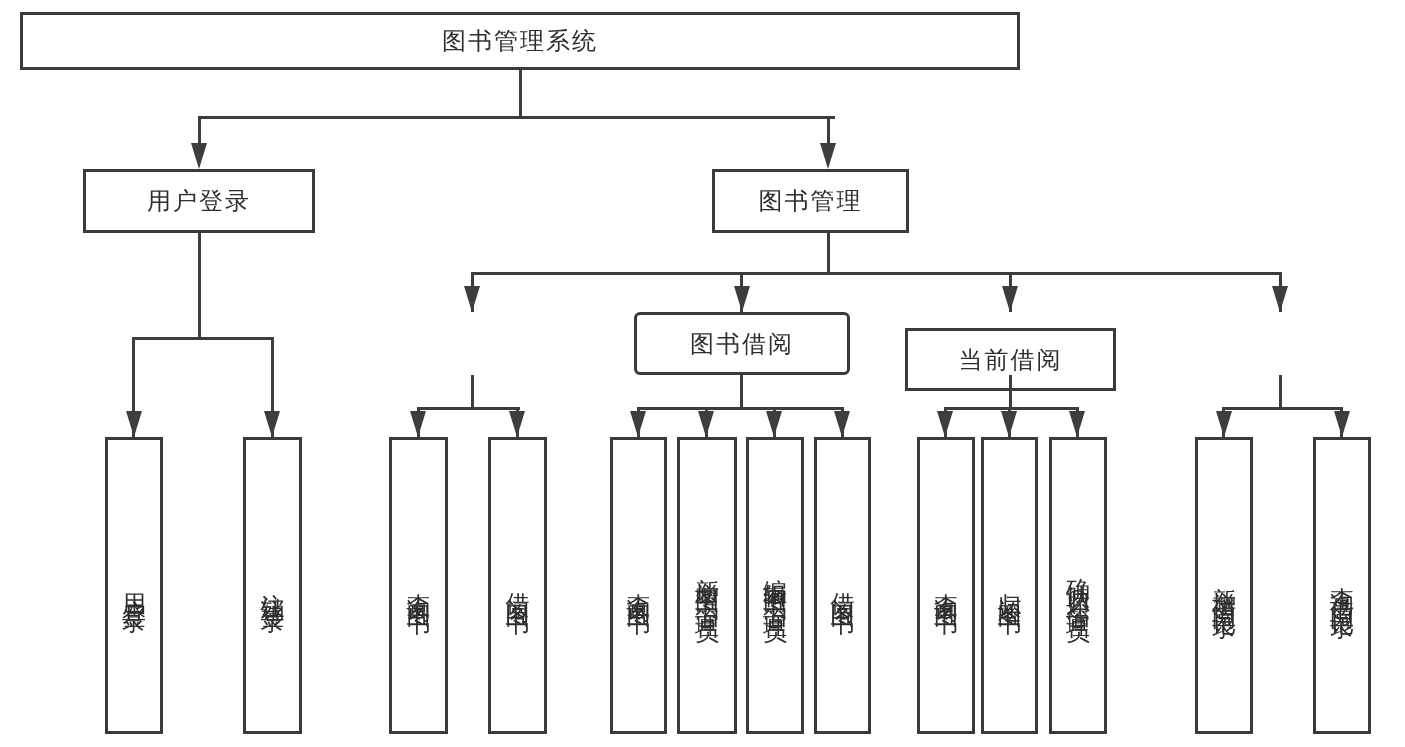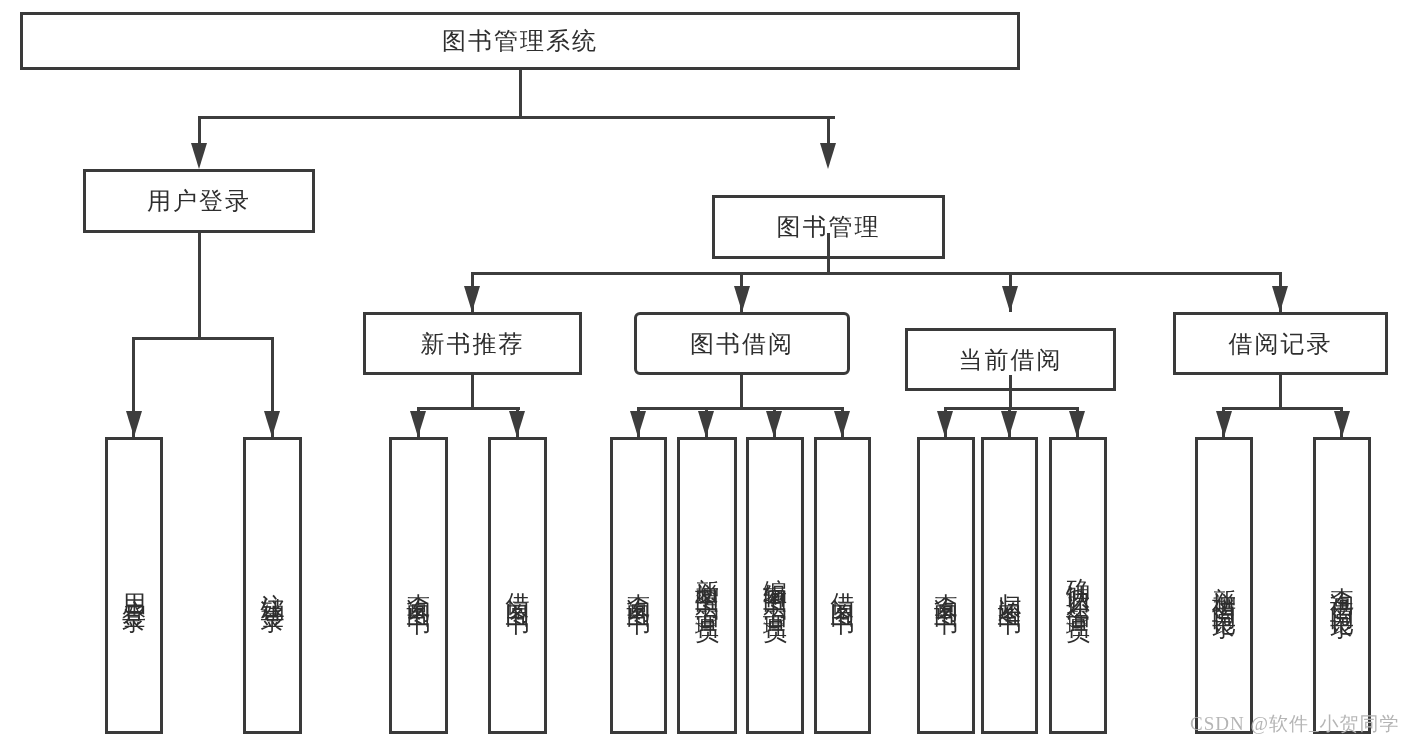--- a/index.html
+++ b/index.html
@@ -1,18 +1,18 @@
 <!DOCTYPE html>
 <html><head>
 <meta charset="utf-8">
 <style>
   html,body{margin:0;padding:0;background:#fff;}
   .canvas{
     position:relative;width:1405px;height:747px;background:#fff;overflow:hidden;
-    font-family:Liberation Serif, serif;
+    font-family:Liberation Sans, sans-serif;
   }
   .box{
     position:absolute;box-sizing:border-box;border:3px solid #3a3a3a;background:#fff;
     display:flex;align-items:center;justify-content:center;color:#2e2e2e;
   }
   .box-h{font-size:24px;letter-spacing:2px;font-weight:400;}
   .box-v{top:437px;height:297px;}
   .vtext{
     writing-mode:vertical-rl;text-orientation:mixed;
     font-size:24px;letter-spacing:6px;line-height:1;color:#2e2e2e;
@@ -41,21 +41,21 @@
   <div class="vl" style="left:519px;top:70px;height:49px;"></div>
   <div class="hl" style="left:198px;top:116px;width:637px;"></div>
   <div class="vl" style="left:198px;top:116px;height:30px;"></div>
   <div class="ar" style="left:191px;top:143px;"></div>
   <div class="vl" style="left:827px;top:116px;height:30px;"></div>
   <div class="ar" style="left:820px;top:143px;"></div>
 
   <div class="box box-h" style="left:83px;top:169px;width:232px;height:64px;">
     <span>用户登录</span>
   </div>
-  <div class="box box-h" style="left:712px;top:169px;width:233px;height:64px;margin-top:26px;">
+  <div class="box box-h" style="left:712px;top:169px;width:197px;height:64px;">
     <span>图书管理</span>
   </div>
 
   <div class="vl" style="left:198px;top:233px;height:107px;"></div>
   <div class="hl" style="left:133px;top:337px;width:141px;"></div>
   <div class="vl" style="left:132px;top:337px;height:100px;"></div>
   <div class="ar" style="left:126px;top:411px;"></div>
   <div class="vl" style="left:271px;top:337px;height:100px;"></div>
   <div class="ar" style="left:264px;top:411px;"></div>
 
@@ -63,31 +63,25 @@
   <div class="hl" style="left:471px;top:272px;width:811px;"></div>
   <div class="vl" style="left:471px;top:272px;height:40px;"></div>
   <div class="ar" style="left:464px;top:286px;"></div>
   <div class="vl" style="left:740px;top:272px;height:40px;"></div>
   <div class="ar" style="left:734px;top:286px;"></div>
   <div class="vl" style="left:1009px;top:272px;height:40px;"></div>
   <div class="ar" style="left:1002px;top:286px;"></div>
   <div class="vl" style="left:1279px;top:272px;height:40px;"></div>
   <div class="ar" style="left:1272px;top:286px;"></div>
 
-  <div class="box box-h" style="left:363px;top:312px;width:219px;height:63px;">
-    <span>新书推荐</span>
-  </div>
   <div class="box box-h" style="left:634px;top:312px;width:216px;height:63px;border-radius:6px;">
     <span>图书借阅</span>
   </div>
   <div class="box box-h" style="left:905px;top:328px;width:211px;height:63px;">
     <span>当前借阅</span>
-  </div>
-  <div class="box box-h" style="left:1173px;top:312px;width:215px;height:63px;">
-    <span>借阅记录</span>
   </div>
 
   <div class="vl" style="left:471px;top:375px;height:35px;"></div>
   <div class="hl" style="left:417px;top:407px;width:103px;"></div>
   <div class="vl" style="left:417px;top:407px;height:30px;"></div>
   <div class="ar" style="left:410px;top:411px;"></div>
   <div class="vl" style="left:516px;top:407px;height:30px;"></div>
   <div class="ar" style="left:509px;top:411px;"></div>
 
   <div class="vl" style="left:740px;top:375px;height:35px;"></div>
@@ -154,15 +148,14 @@
     <span class="vtext">确认归还（管理员）</span>
   </div>
 
   <div class="box box-v" style="left:1195px;width:58px;">
     <span class="vtext">新增借阅记录</span>
   </div>
   <div class="box box-v" style="left:1313px;width:58px;">
     <span class="vtext">查询借阅记录</span>
   </div>
 
-  <div class="watermark">CSDN @软件_小贺同学</div>
 
 </div>
 
 </body></html>

